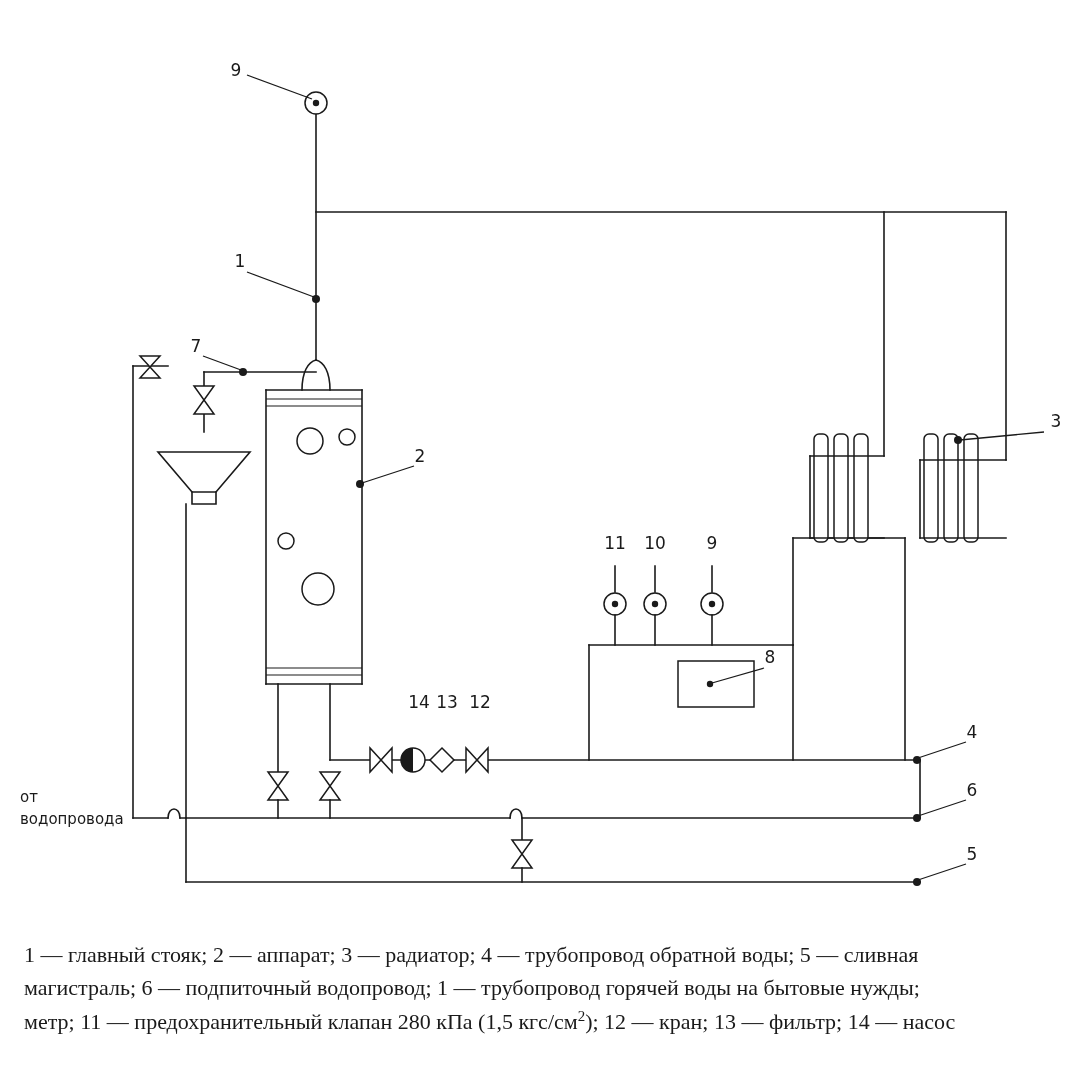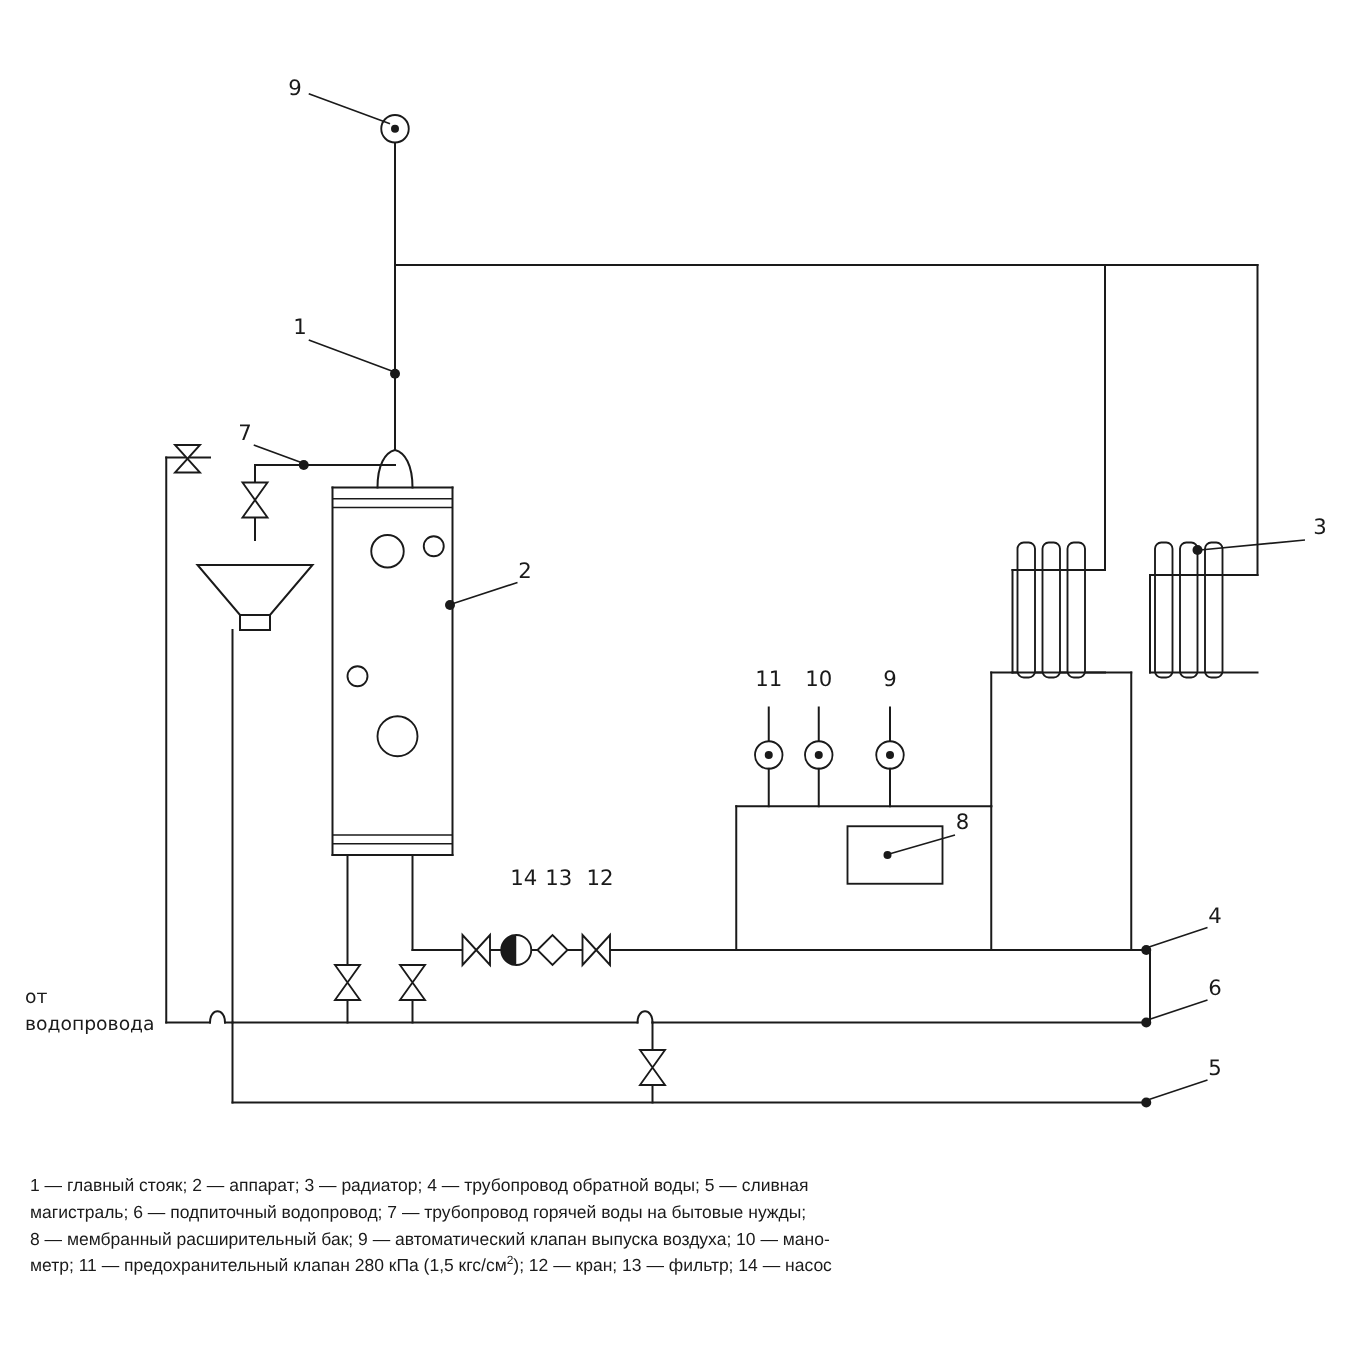--- a/index.html
+++ b/index.html
@@ -59,24 +59,24 @@
   .srclbl {
     font-family: "DejaVu Sans", sans-serif;
     font-size: 15px;
     fill: #1a1a1a;
   }
   #caption {
     position: absolute;
     left: 24px;
     top: 938px;
     width: 1032px;
-    font-size: 14px;
+    font-size: 22px;
     line-height: 1.52;
     color: #1a1a1a;
-    font-family: Liberation Sans, sans-serif;
+    font-family: Liberation Serif, serif;
   }
   #caption p {
     margin: 0;
   }
   sup {
     font-size: 0.68em;
   }
 </style>
 </head>
 <body>
@@ -276,16 +276,15 @@
     <text class="lbl" x="480" y="708" text-anchor="middle">12</text>
 
     <text class="srclbl" x="20" y="802">от</text>
     <text class="srclbl" x="20" y="824">водопровода</text>
 
   </svg>
 </div>
 
 <div id="caption">
   <p>1 — главный стояк; 2 — аппарат; 3 — радиатор; 4 — трубопровод обратной воды; 5 — сливная</p>
-  <p>магистраль; 6 — подпиточный водопровод; 7 — трубопровод горячей воды на бытовые нужды;</p>
-  <p>8 — мембранный расширительный бак; 9 — автоматический клапан выпуска воздуха; 10 — мано-</p>
+  <p>магистраль; 6 — подпиточный водопровод; 1 — трубопровод горячей воды на бытовые нужды;</p>
   <p><span>метр; 11 — предохранительный клапан 280 кПа (1,5 кгс/см</span><sup>2</sup><span>); 12 — кран; 13 — фильтр; 14 — насос</span></p>
 </div>
 
 </body></html>

